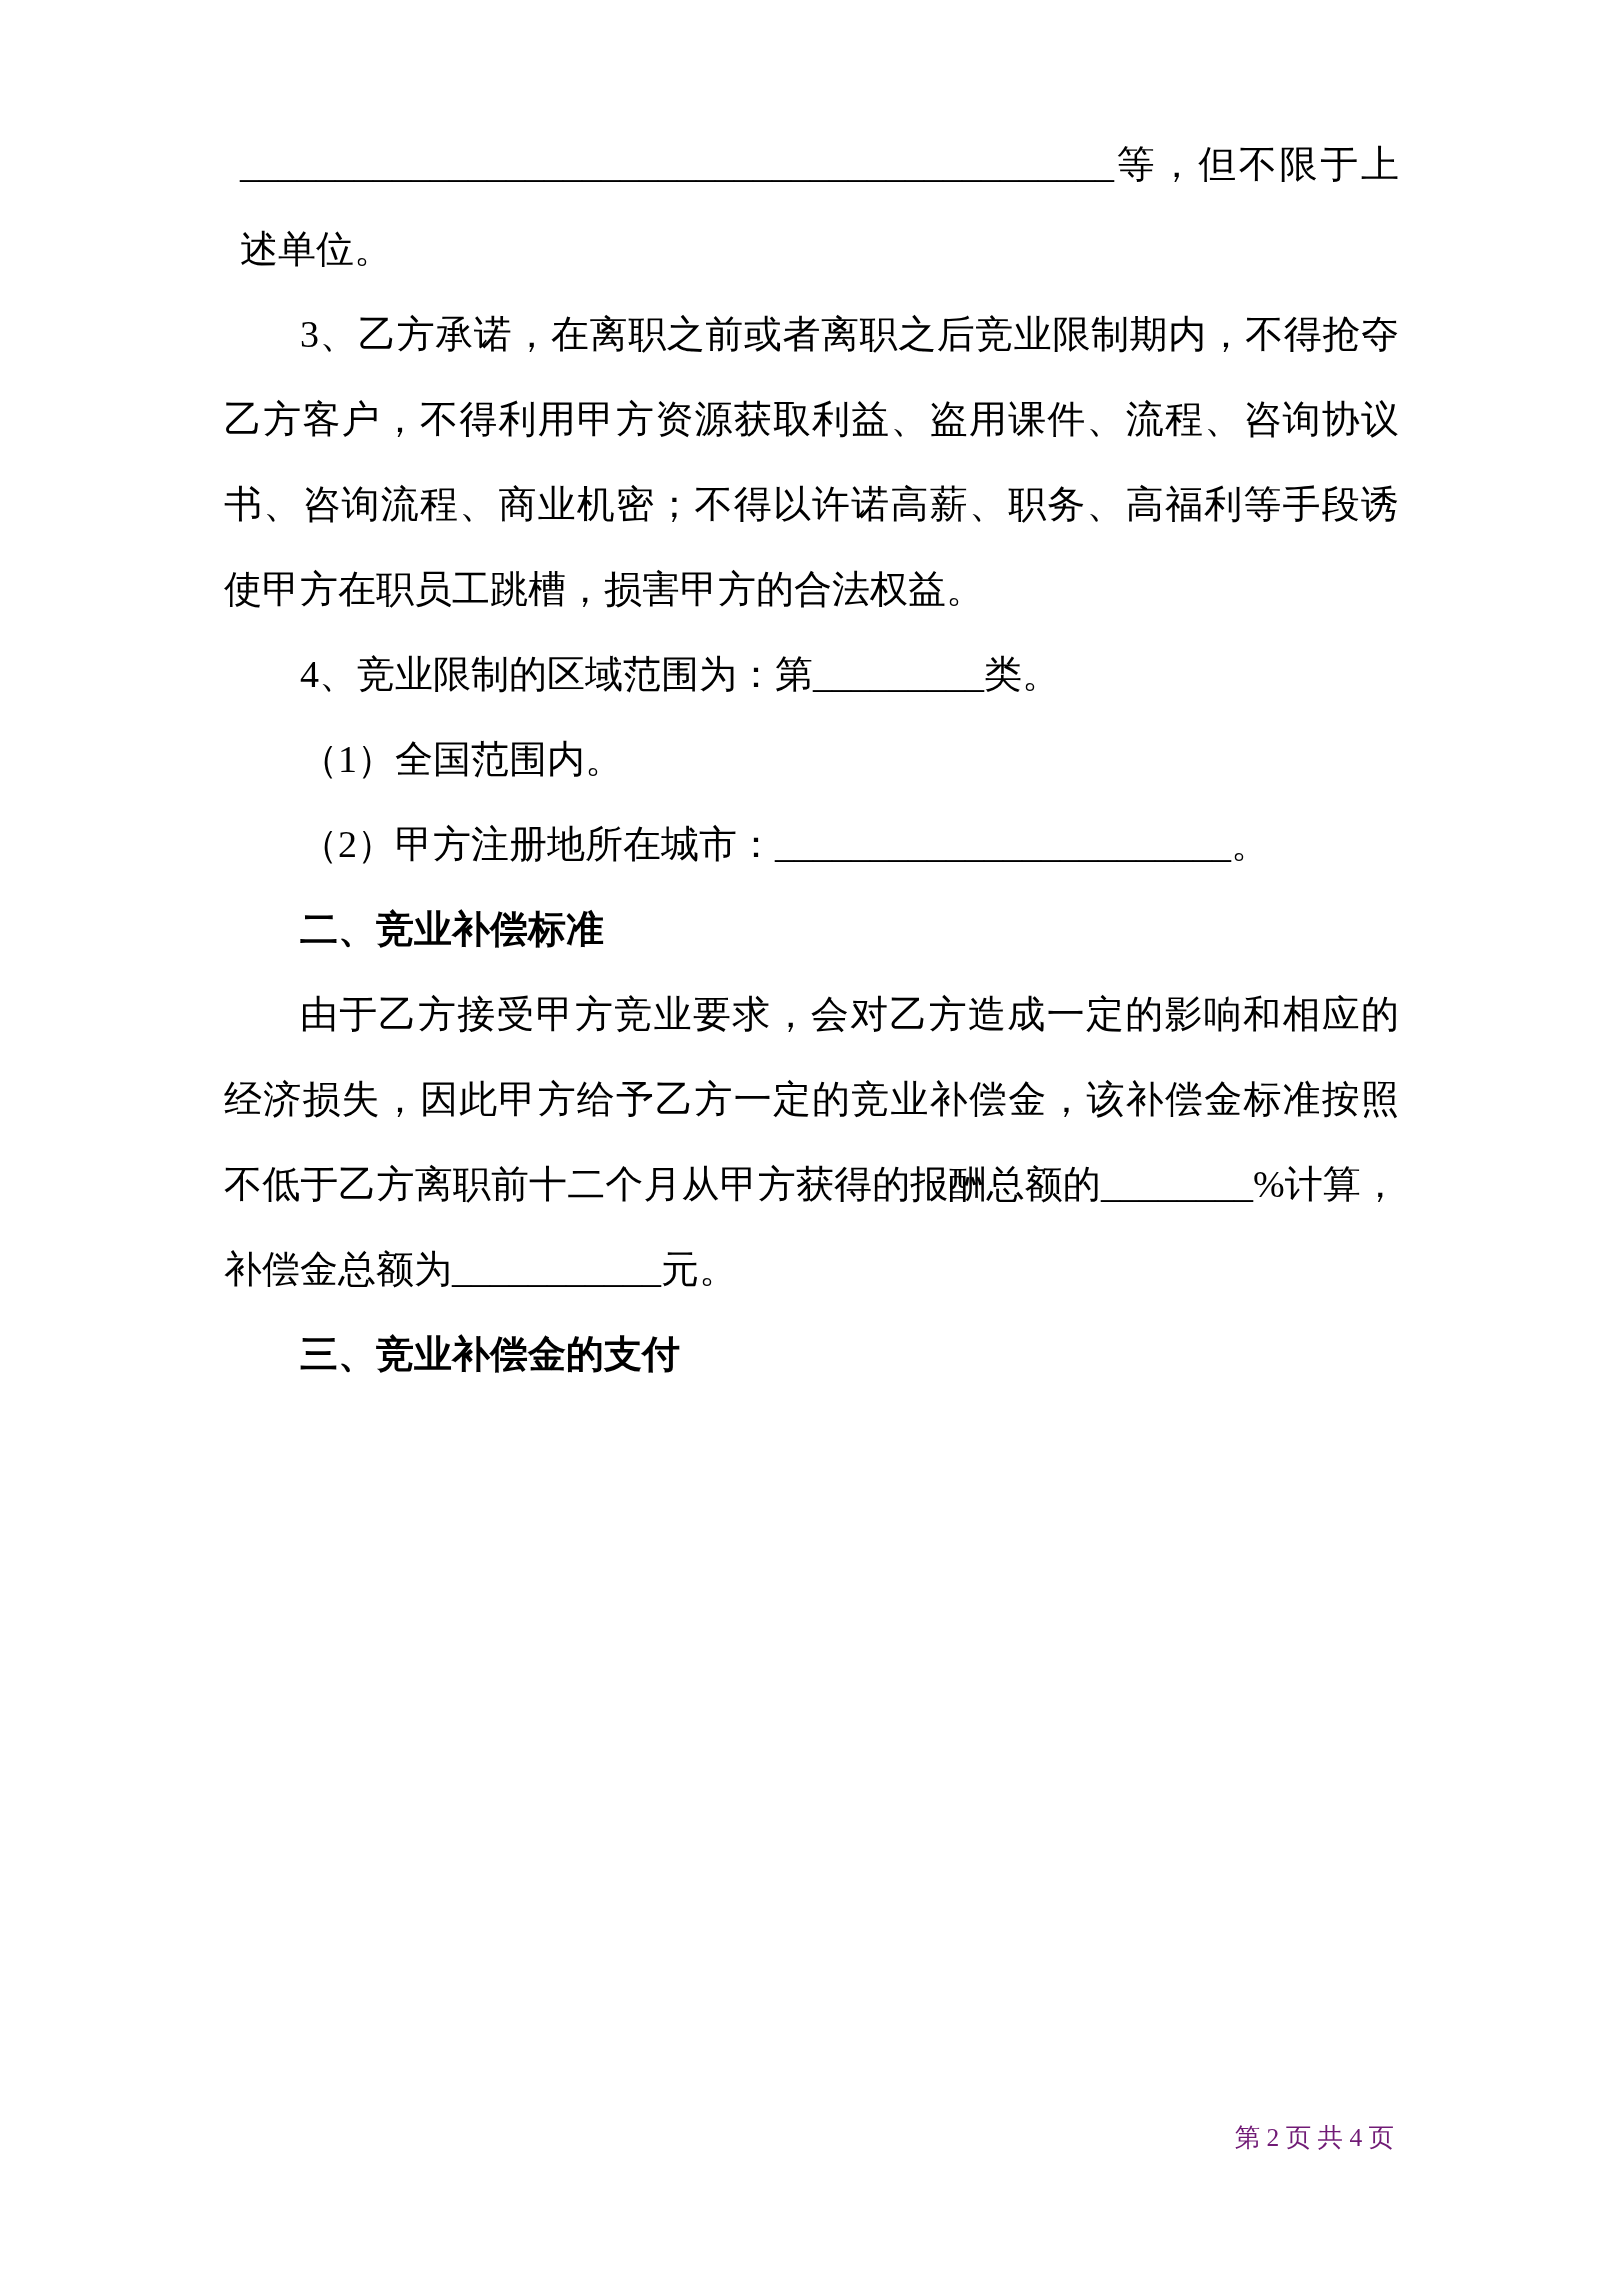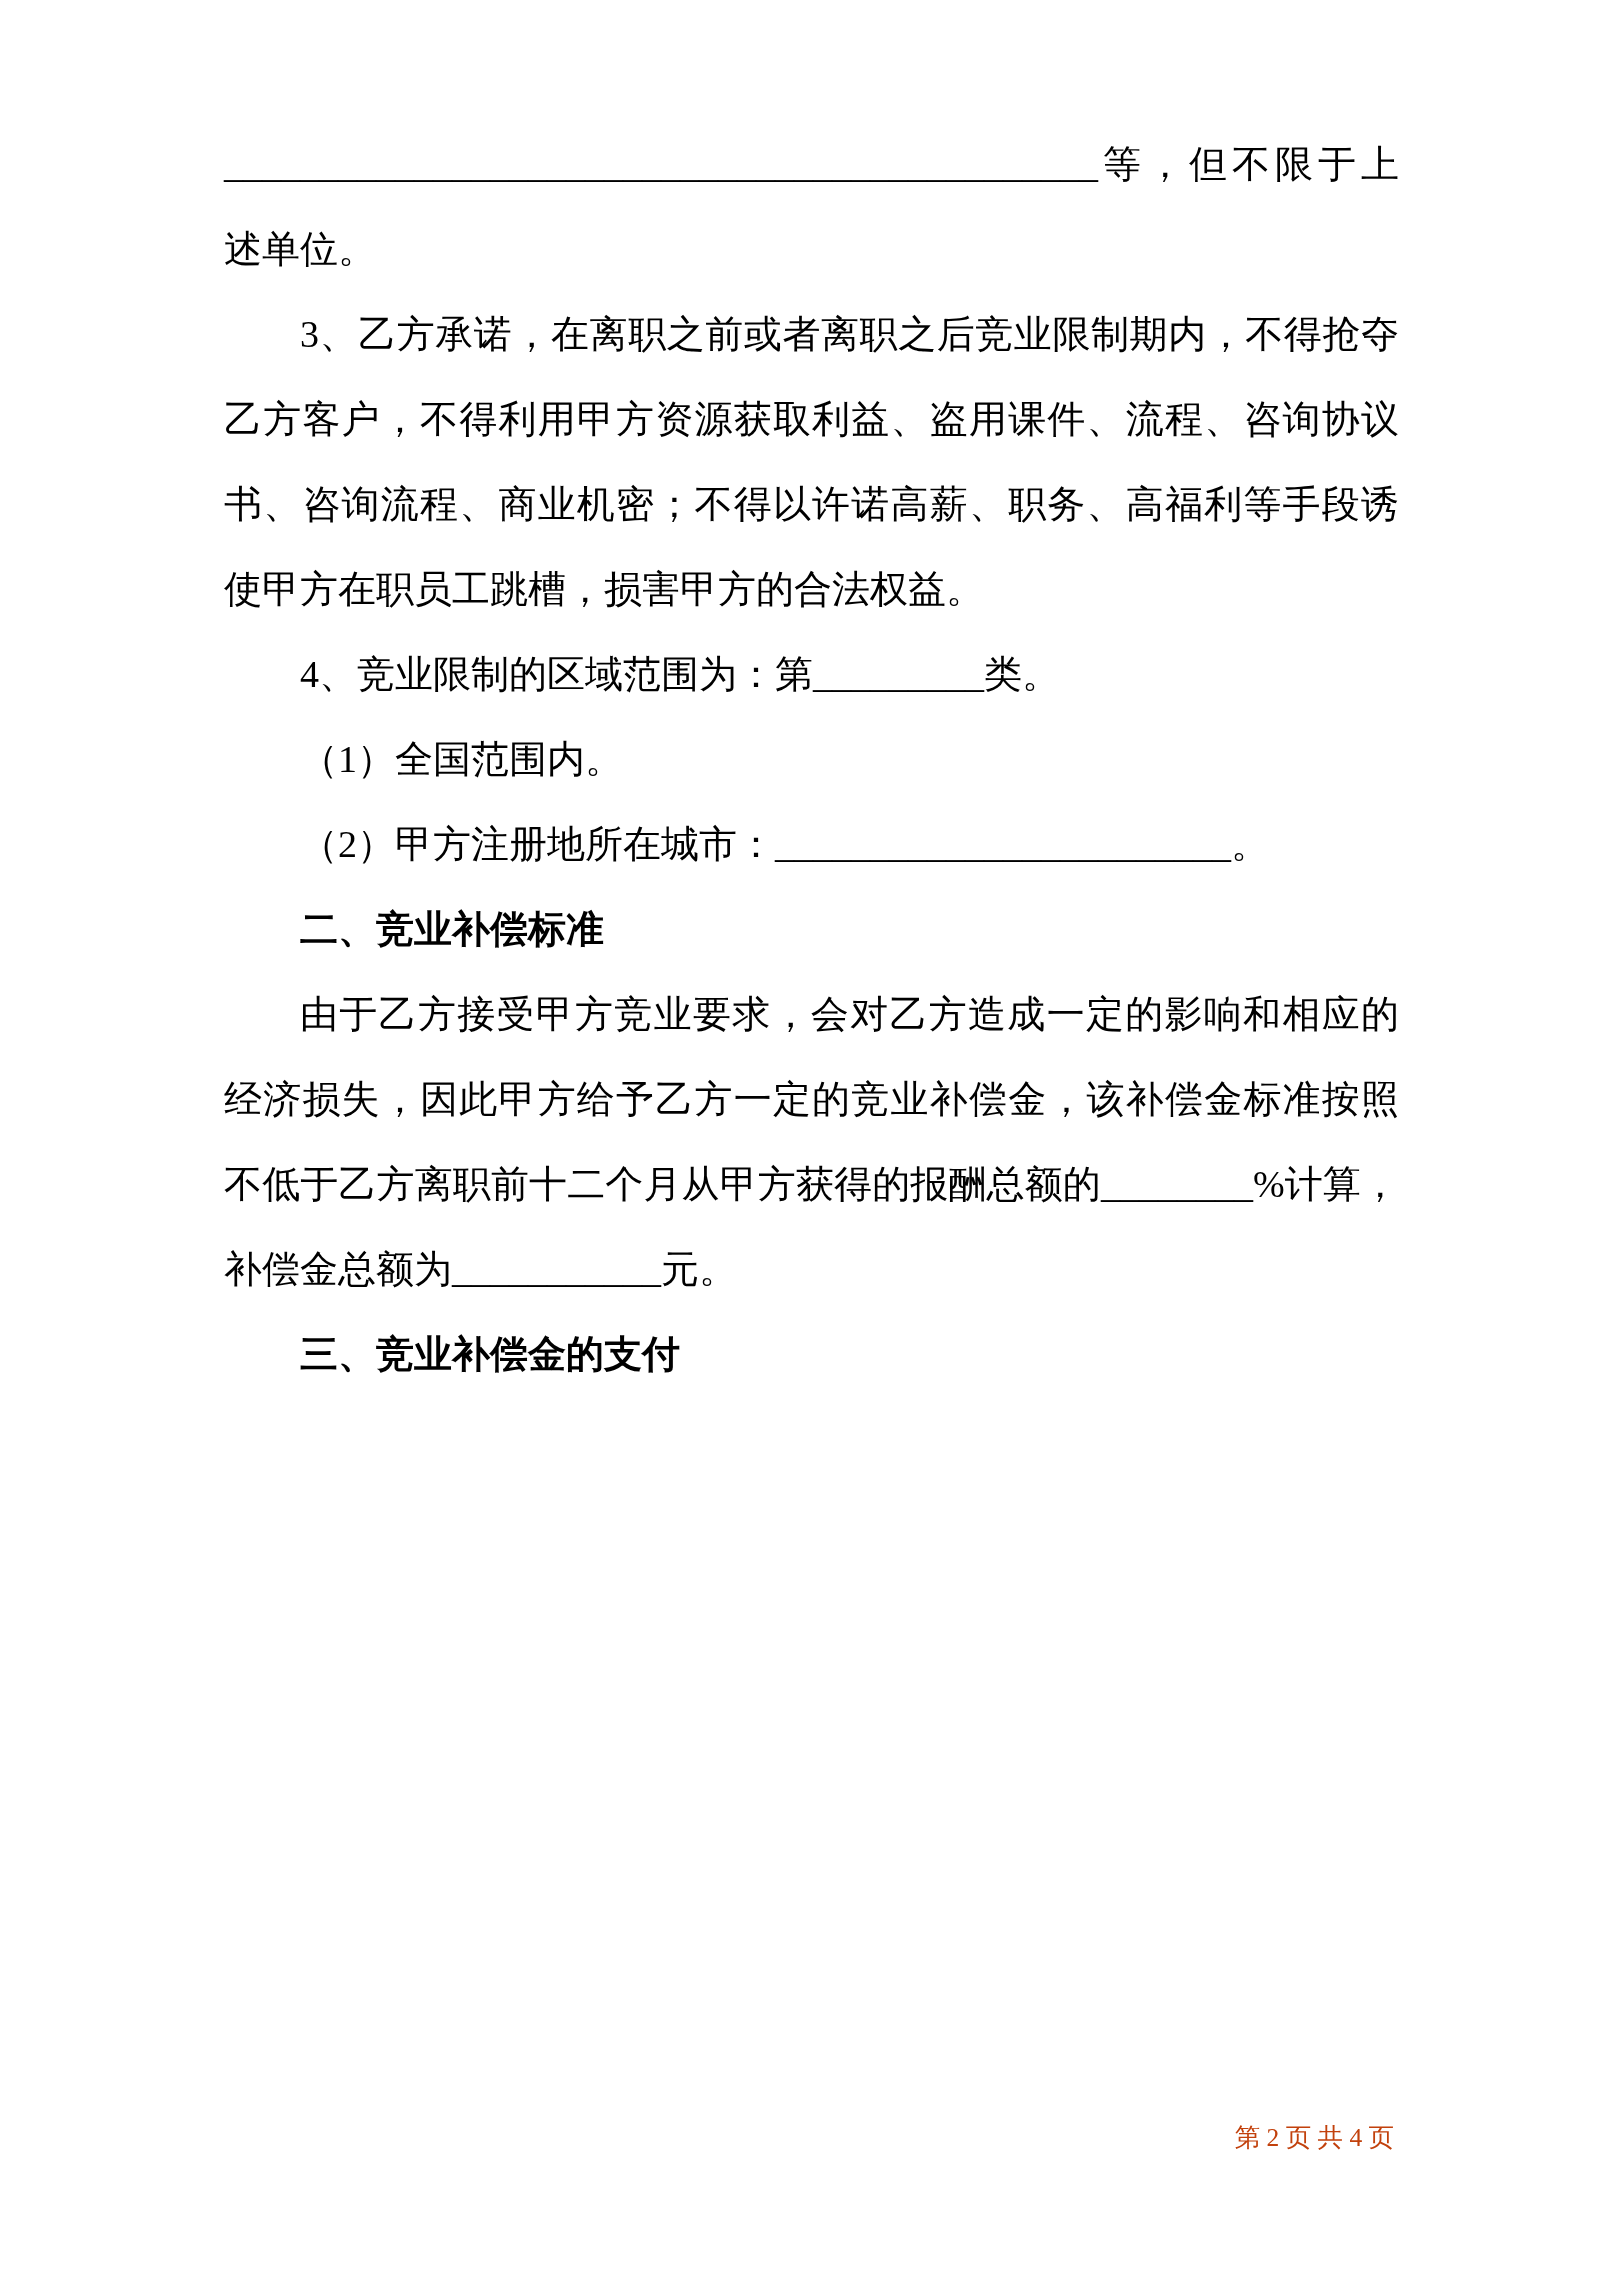--- a/index.html
+++ b/index.html
@@ -24,31 +24,32 @@
     text-align: justify;
   }
   .content p {
     margin: 0;
     padding: 0;
     text-indent: 2em;
     word-break: normal;
   }
   .content p.no-indent {
     text-indent: 0;
+    margin-left: 16px;
   }
   .content p.heading {
     font-weight: bold;
   }
   .footer {
     position: absolute;
     right: 229px;
     bottom: 144px;
     font-size: 25.5px;
     line-height: 25.5px;
-    color: #c2410c;
+    color: #701a75;
     font-family: "Liberation Serif", "DejaVu Serif", serif;
   }
 </style>
 </head>
 <body>
 
 <div class="page">
   <div class="content">
     <p class="no-indent">______________________________________________等，但不限于上述单位。</p>
     <p>3、乙方承诺，在离职之前或者离职之后竞业限制期内，不得抢夺乙方客户，不得利用甲方资源获取利益、盗用课件、流程、咨询协议书、咨询流程、商业机密；不得以许诺高薪、职务、高福利等手段诱使甲方在职员工跳槽，损害甲方的合法权益。</p>

